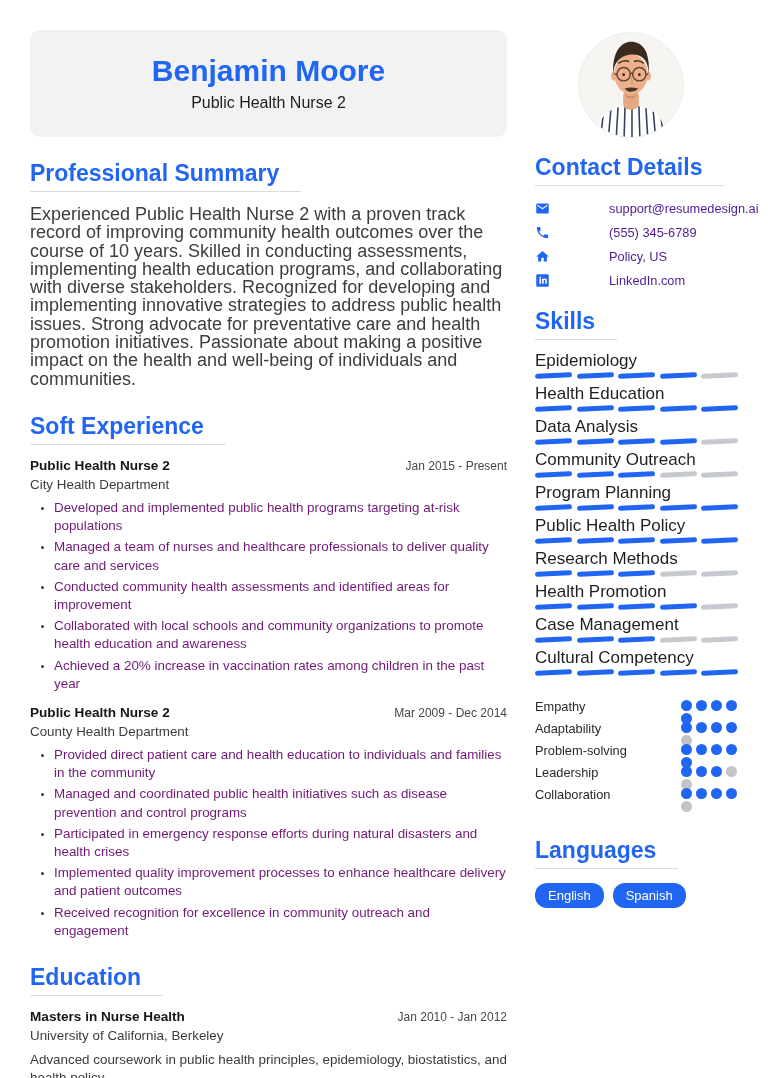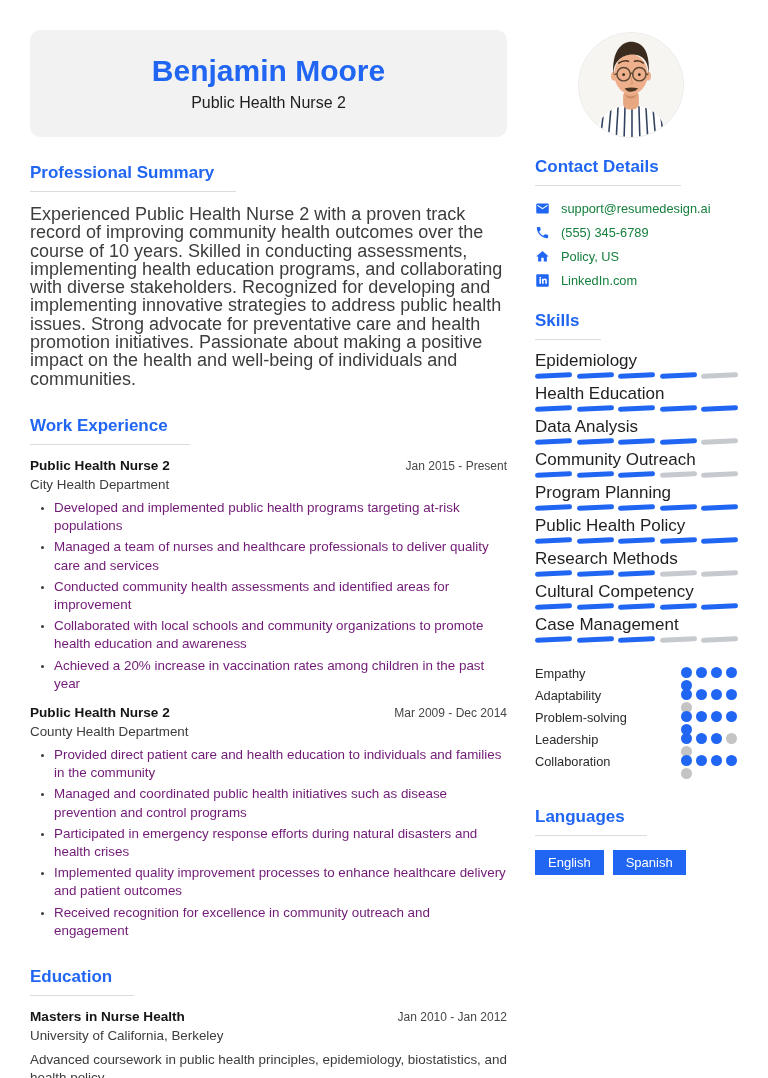--- a/index.html
+++ b/index.html
@@ -18,21 +18,21 @@
   .photo{
     position:absolute;left:578px;top:32px;width:106px;height:106px;border-radius:50%;
     overflow:hidden;background:#f6f5f2;border:1px solid #ebebeb;box-sizing:border-box;
   }
   .photo svg{display:block;width:104px;height:104px;}
   
   .col-left{position:absolute;left:30px;top:162px;width:477px;}
   .col-right{position:absolute;left:535px;top:156px;width:203px;}
   .h2wrap{line-height:0;}
   h2{
-    display:inline-block;font-size:17px;font-weight:700;color:var(--accent);
+    display:inline-block;font-size:23px;font-weight:700;color:var(--accent);
     margin:0;line-height:22px;border-bottom:1.5px solid #dcdcdc;
     padding:0 22px 7px 0;
   }
   
   .summary-text{margin:13px 0 0;font-size:18px;line-height:18.3px;color:#3d3d3d;}
   .section-work{margin-top:27px;}
   .section-edu{margin-top:26px;}
   .entries{margin-top:12px;}
   .job{margin-bottom:11px;}
   .job-head{display:flex;justify-content:space-between;align-items:baseline;}
@@ -40,21 +40,21 @@
   .job-dates{font-size:12px;color:#474747;}
   .job-company{font-size:13.4px;color:#3d3d3d;margin-top:3px;}
   ul.bullets{margin:7px 0 0;padding:0 0 0 24px;}
   ul.bullets li{font-size:13.4px;line-height:18.2px;color:#701a75;margin-bottom:3px;}
   ul.bullets li::marker{font-size:10px;color:#3b3b3b;}
   .edu{margin-bottom:6px;}
   .edu-desc{margin:8px 0 9px;font-size:13.4px;line-height:18.3px;color:#3b3b3b;}
   
   .contact-list{margin-top:15px;}
   .contact-item{display:flex;align-items:center;gap:11px;margin-bottom:9px;}
-  .contact-item .txt{font-size:12.8px;color:#15803d;}
+  .contact-item .txt{font-size:12.8px;color:#4c1d95;margin-left:48px;}
   .cicon{width:15px;height:15px;flex:0 0 15px;display:inline-flex;}
   .cicon svg{width:15px;height:15px;fill:var(--accent);}
   .section-skills{margin-top:22px;}
   .skills-list{margin-top:13px;}
   .skill{margin-bottom:8px;}
   .skill-name{font-size:17px;color:#1f1f1f;line-height:15px;margin-bottom:5px;}
   .bar{display:flex;gap:5px;height:5px;}
   .seg{flex:1;height:5px;border-radius:2.5px;transform:skewY(-2.5deg);}
   .seg.on{background:var(--accent);}
   .seg.off{background:var(--bar-off);}
@@ -63,21 +63,21 @@
   .softrow{display:flex;justify-content:space-between;align-items:flex-start;height:22px;}
   .soft-name{font-size:12.8px;color:#2a2a2a;line-height:14px;padding-top:1px;}
   .dots{width:57px;display:flex;flex-wrap:wrap;column-gap:4px;row-gap:2px;padding-top:1px;}
   .dot{width:11px;height:11px;border-radius:50%;}
   .dot.on{background:var(--accent);}
   .dot.off{background:#c4c4c4;}
   .section-lang{margin-top:30px;}
   .lang-row{margin-top:14px;display:flex;gap:9px;}
   .lang-chip{
     background:var(--accent);color:#fff;font-size:13px;line-height:13px;
-    padding:6px 13px;border-radius:0;
+    padding:6px 13px;border-radius:12px;
   }
 </style>
 </head>
 <body>
 
 <div class="page">
 
   <div class="header-card">
     <div class="name">Benjamin Moore</div>
     <div class="job-title-sub">Public Health Nurse 2</div>
@@ -124,21 +124,21 @@
   </div>
 
   <div class="col-left">
 
     <section>
       <div class="h2wrap"><h2>Professional Summary</h2></div>
       <p class="summary-text">Experienced Public Health Nurse 2 with a proven track record of improving community health outcomes over the course of 10 years. Skilled in conducting assessments, implementing health education programs, and collaborating with diverse stakeholders. Recognized for developing and implementing innovative strategies to address public health issues. Strong advocate for preventative care and health promotion initiatives. Passionate about making a positive impact on the health and well-being of individuals and communities.</p>
     </section>
 
     <section class="section-work">
-      <div class="h2wrap"><h2>Work Experience</h2></div>
+      <div class="h2wrap"><h2>Soft Experience</h2></div>
       <div class="entries">
         <div class="job">
           <div class="job-head">
             <span class="job-name">Public Health Nurse 2</span>
             <span class="job-dates">Jan 2015 - Present</span>
           </div>
           <div class="job-company">City Health Department</div>
           <ul class="bullets">
             <li>Developed and implemented public health programs targeting at-risk populations</li>
             <li>Managed a team of nurses and healthcare professionals to deliver quality care and services</li>
@@ -292,37 +292,47 @@
           <div class="skill-name">Research Methods</div>
           <div class="bar">
               <span class="seg on"></span>
               <span class="seg on"></span>
               <span class="seg on"></span>
               <span class="seg off"></span>
               <span class="seg off"></span>
             </div>
         </div>
         <div class="skill">
+          <div class="skill-name">Health Promotion</div>
+          <div class="bar">
+              <span class="seg on"></span>
+              <span class="seg on"></span>
+              <span class="seg on"></span>
+              <span class="seg on"></span>
+              <span class="seg off"></span>
+            </div>
+        </div>
+        <div class="skill">
+          <div class="skill-name">Case Management</div>
+          <div class="bar">
+              <span class="seg on"></span>
+              <span class="seg on"></span>
+              <span class="seg on"></span>
+              <span class="seg off"></span>
+              <span class="seg off"></span>
+            </div>
+        </div>
+        <div class="skill">
           <div class="skill-name">Cultural Competency</div>
           <div class="bar">
               <span class="seg on"></span>
               <span class="seg on"></span>
               <span class="seg on"></span>
               <span class="seg on"></span>
               <span class="seg on"></span>
-            </div>
-        </div>
-        <div class="skill">
-          <div class="skill-name">Case Management</div>
-          <div class="bar">
-              <span class="seg on"></span>
-              <span class="seg on"></span>
-              <span class="seg on"></span>
-              <span class="seg off"></span>
-              <span class="seg off"></span>
             </div>
         </div>
       </div>
     </section>
 
     <section class="section-soft">
       <div class="soft-list">
         <div class="softrow">
           <span class="soft-name">Empathy</span>
           <span class="dots">

